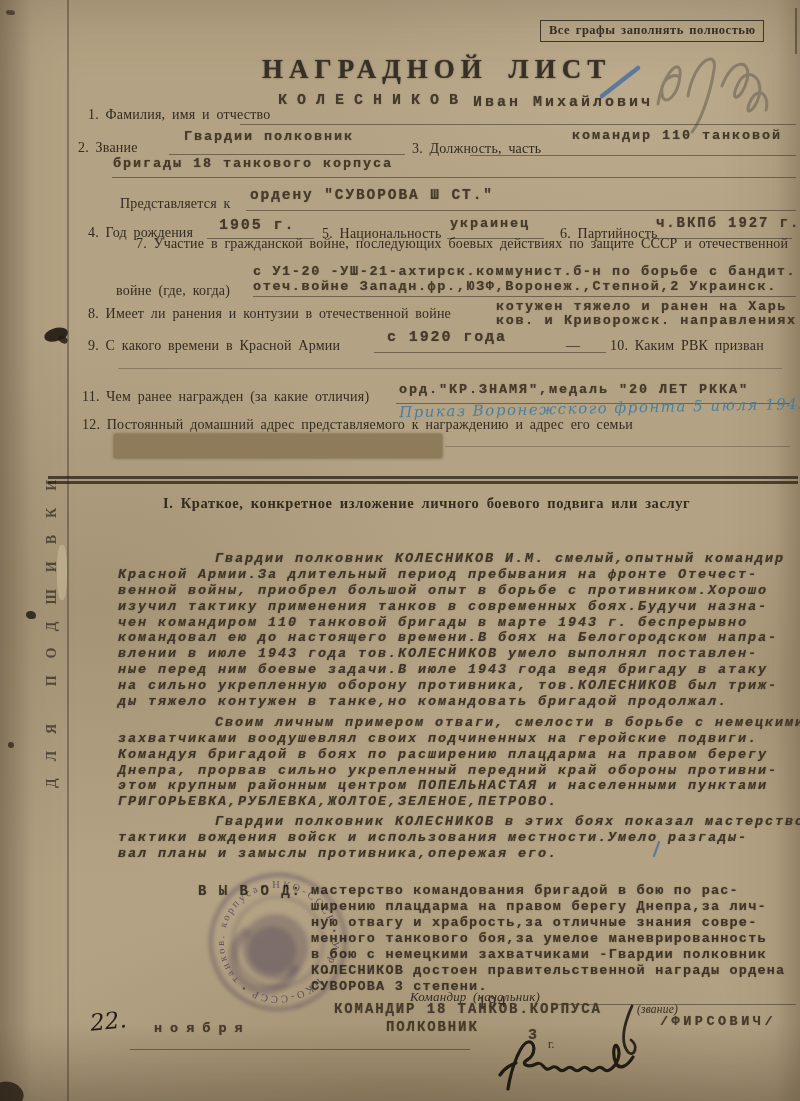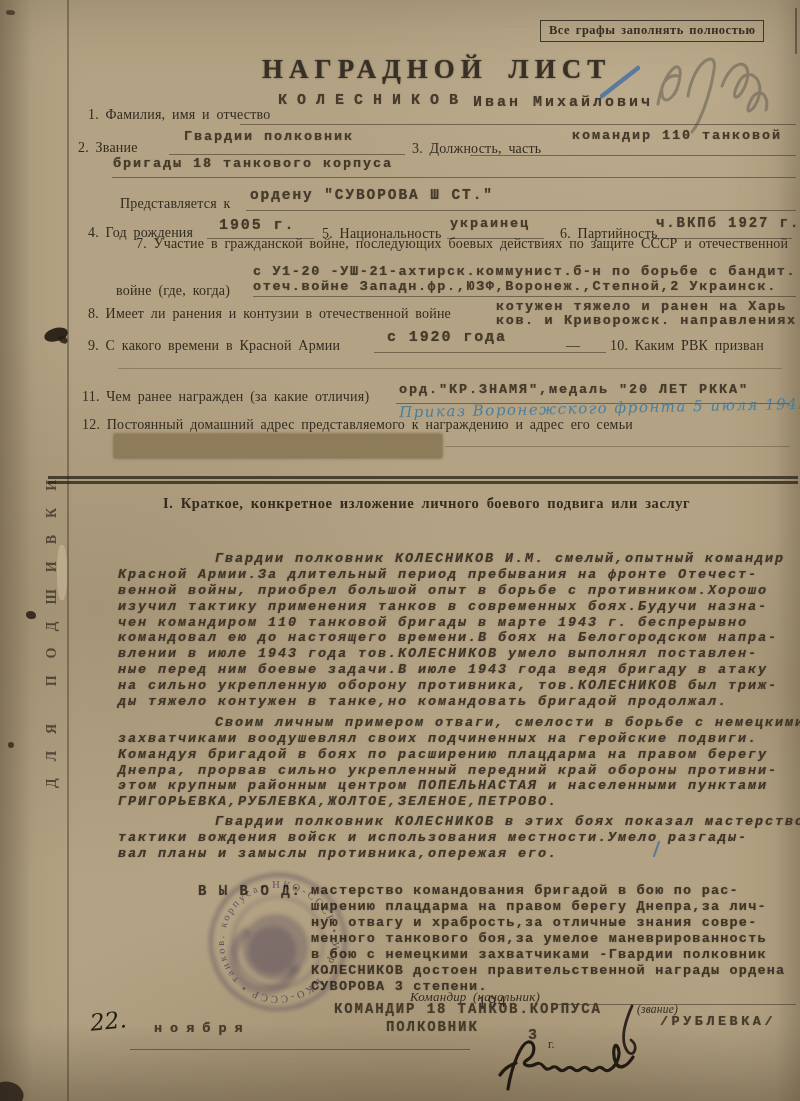--- a/index.html
+++ b/index.html
@@ -169,21 +169,21 @@
       <circle cx="72" cy="86" r="24" fill="#5a4da0" opacity=".28" filter="url(#blur1)"></circle>
       <path d="M56,60 a32,32 0 1,0 34,48" fill="none" stroke="#5a4da0" stroke-width="9" opacity=".32" filter="url(#blur1)"></path>
     </g>
   </svg>
 
   <div class="abs printed" style="left:410px;top:989px;font-style:italic;font-size:13px;">Командир (начальник)</div>
   <div class="rule" style="left:558px;top:1004px;width:238px;"></div>
   <div class="abs typed" style="left:334px;top:1001px;font-size:14px;">КОМАНДИР 18 ТАНКОВ.КОРПУСА</div>
   <div class="abs printed sm" style="left:637px;top:1003px;font-style:italic;">(звание)</div>
   <div class="abs typed" style="left:386px;top:1019px;font-size:14px;">ПОЛКОВНИК</div>
-  <div class="abs typed" style="left:660px;top:1014px;letter-spacing:3.5px;">/РУБЛЕВКА/</div>
+  <div class="abs typed" style="left:660px;top:1014px;letter-spacing:3.5px;">/ФИРСОВИЧ/</div>
 
   <div class="abs" style="left:90px;top:1008px;font-family:'DejaVu Serif',serif;font-style:italic;font-size:23px;color:#221c15;transform:rotate(-6deg);">22.</div>
   <div class="abs typed" style="left:154px;top:1021px;letter-spacing:8px;">ноября</div>
   <div class="rule" style="left:130px;top:1049px;width:340px;"></div>
   <div class="abs printed" style="left:478px;top:993px;font-size:16px;letter-spacing:2px;">194</div>
   <div class="abs typed" style="left:528px;top:1027px;font-size:15px;">3</div>
   <div class="abs printed sm" style="left:548px;top:1038px;">г.</div>
 
   <svg style="left:612px;top:1000px;" width="40" height="60" viewBox="0 0 40 60">
     <path d="M20,6 C12,24 8,42 16,52 C22,58 27,46 19,40" stroke="#17120d" stroke-width="2.8" fill="none" stroke-linecap="round" opacity=".85"></path>

